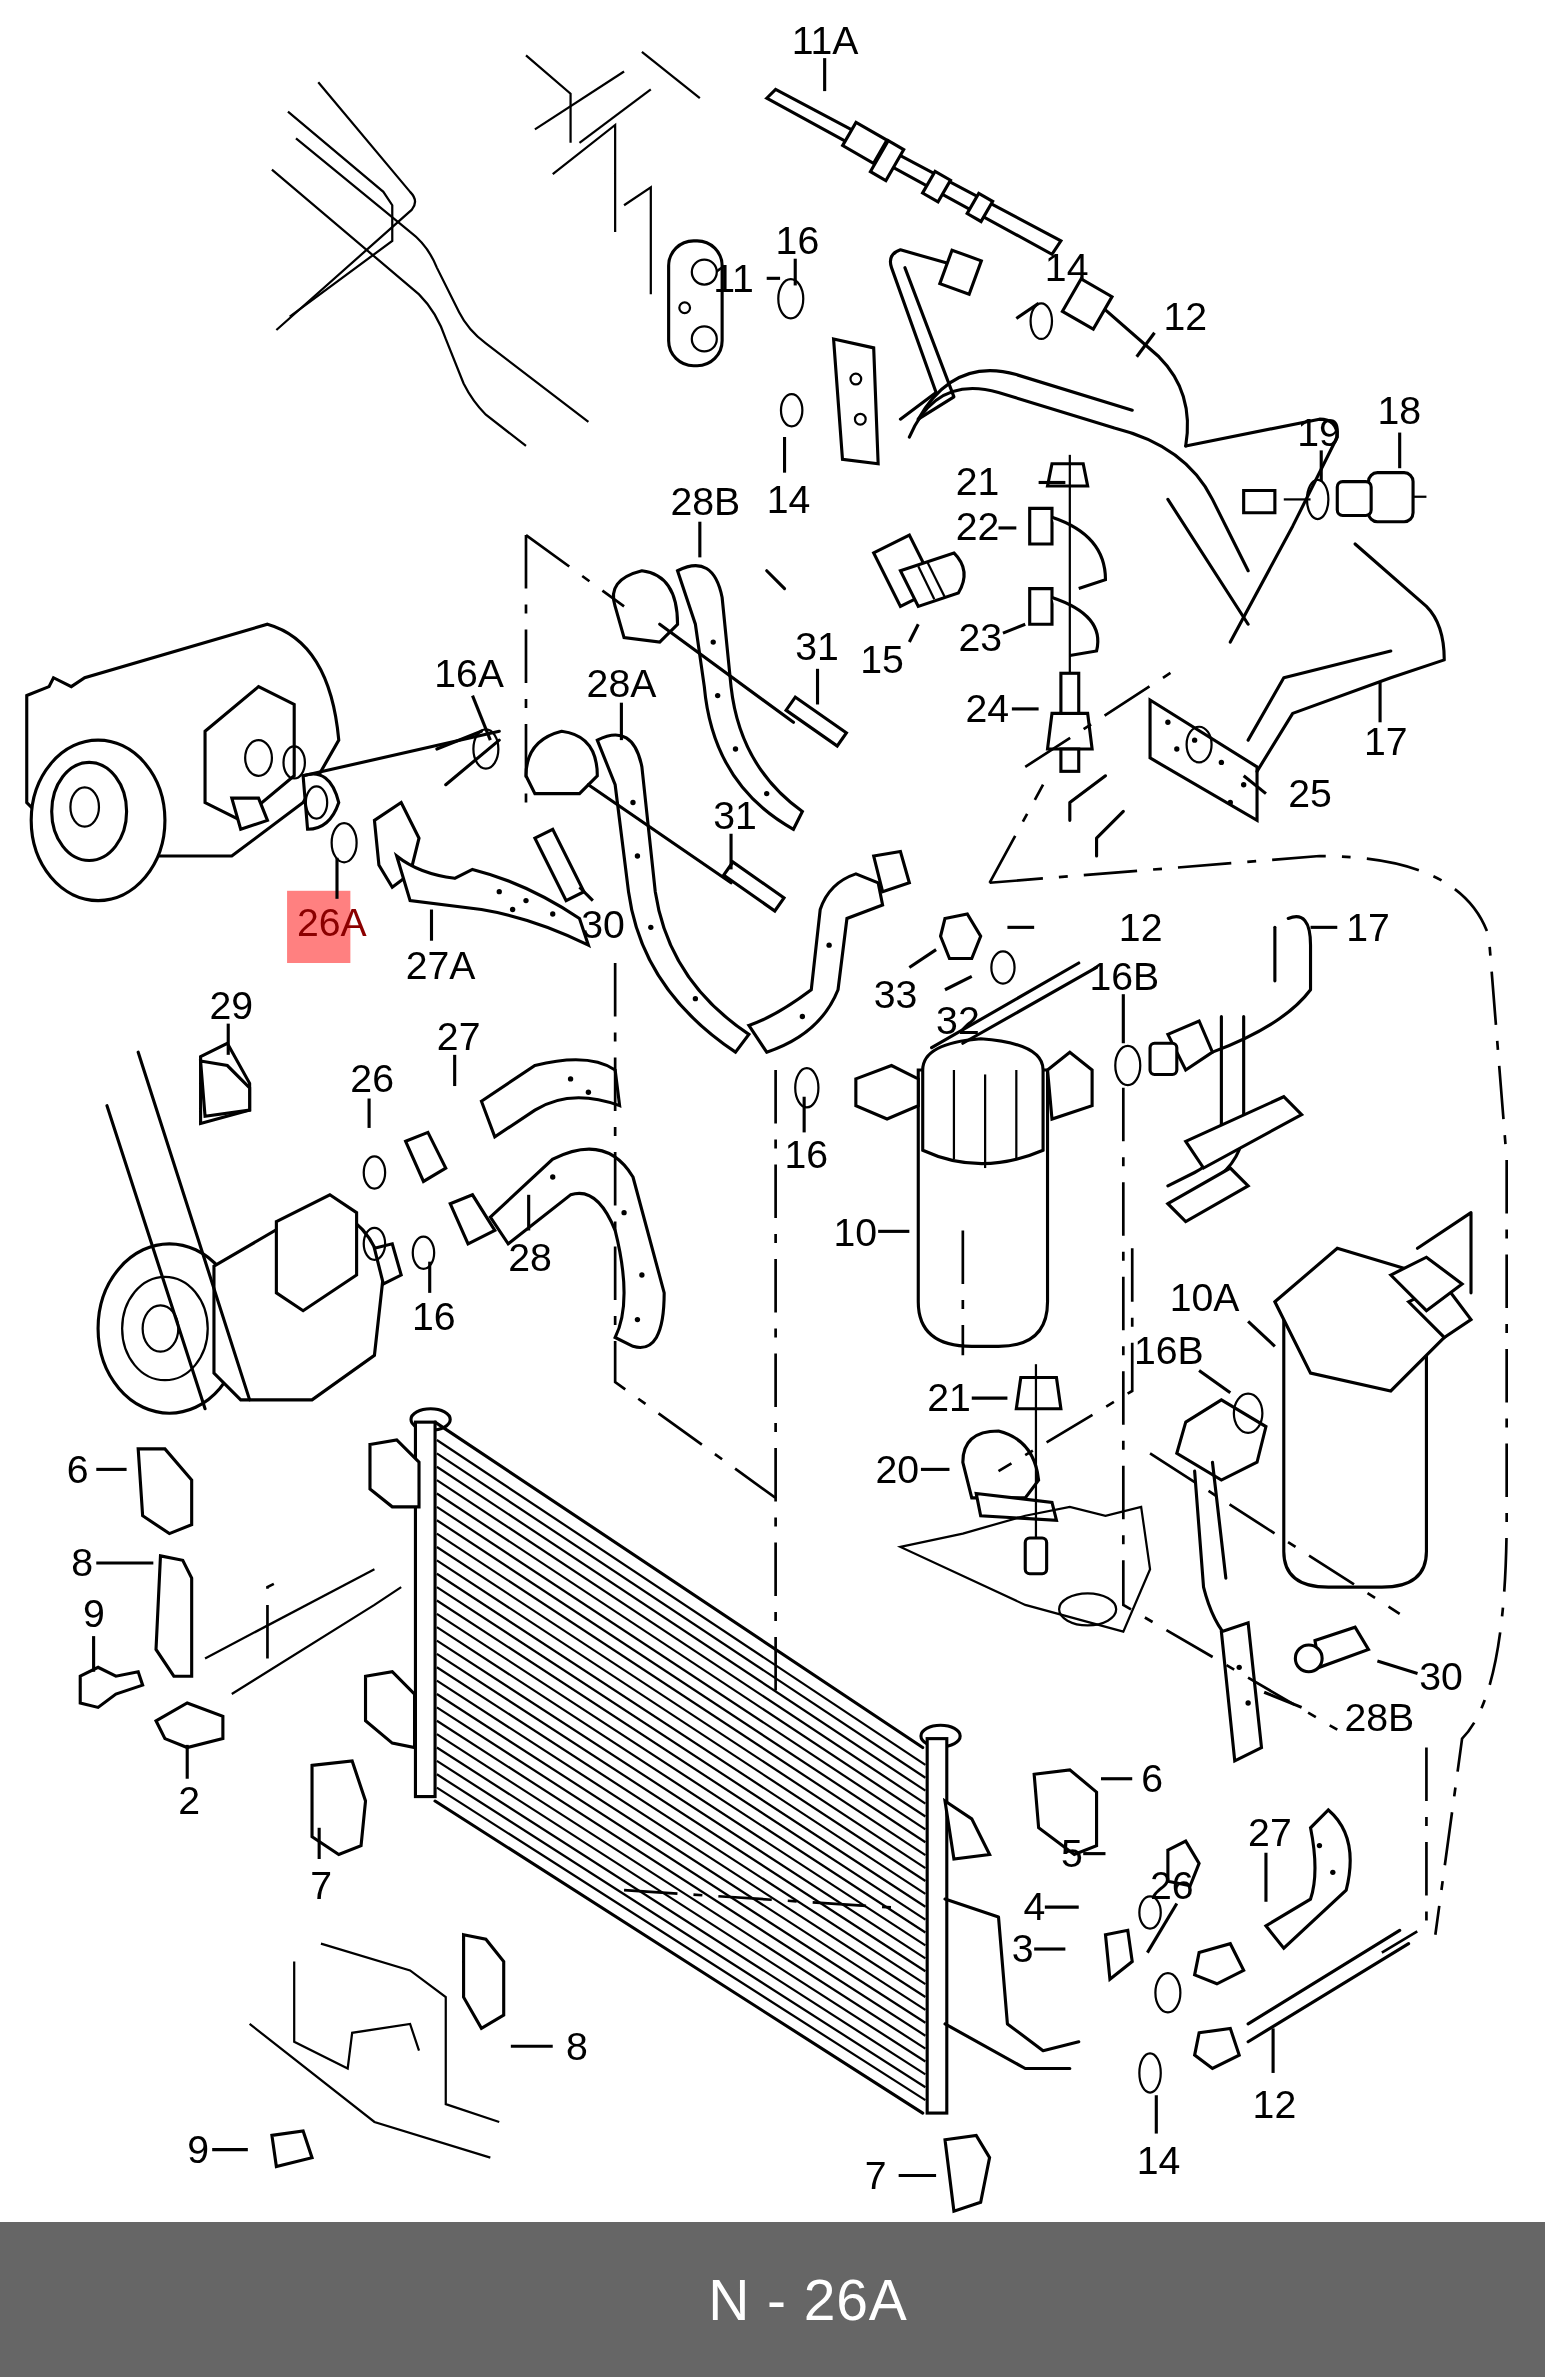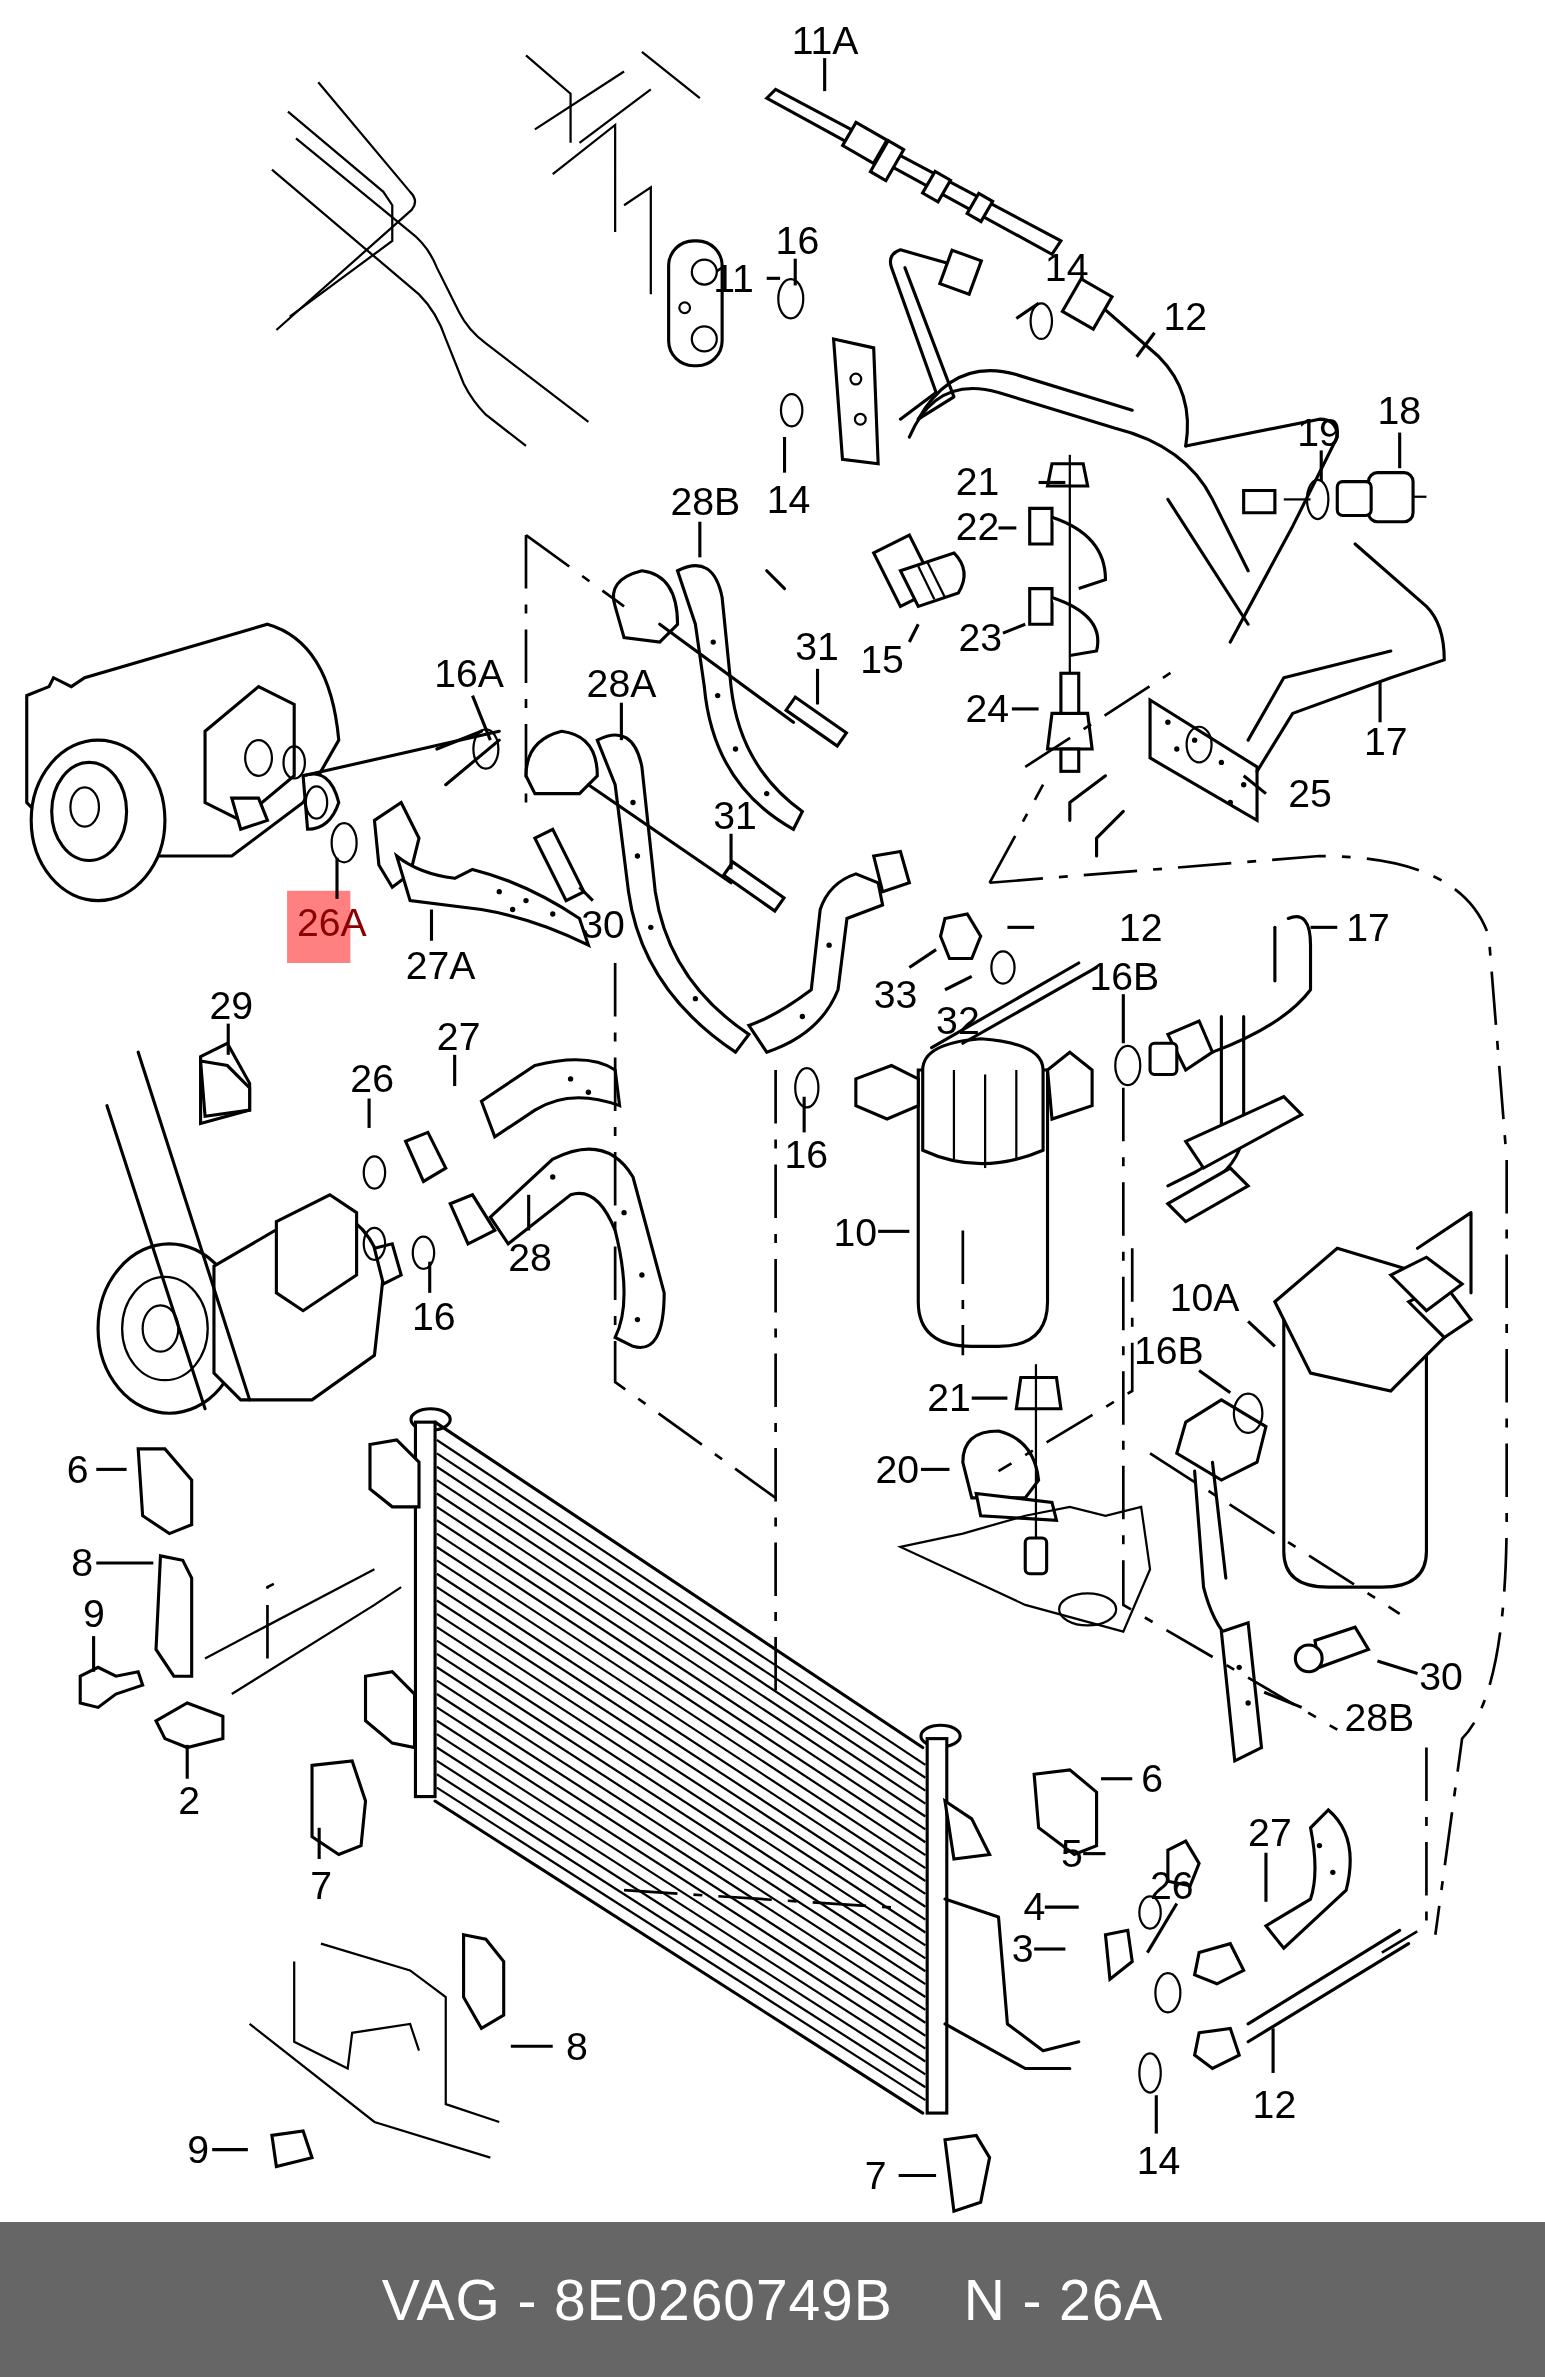--- a/index.html
+++ b/index.html
@@ -540,17 +540,16 @@
     <line class="leader" x1="1297" y1="2350" x2="1297" y2="2393"></line>
     <text class="callout" x="1275" y="2438">14</text>
 
     <line class="leader" x1="1008" y1="2440" x2="1050" y2="2440"></line>
     <text class="callout" x="970" y="2455">7</text>
   </g>
 </svg>
 </div>
 
 <div id="footer">
-  <span>VAG - 8E0260749B</span>
   <span class="gap"></span>
   <span>N - 26A</span>
 </div>
 
 
 </body></html>

